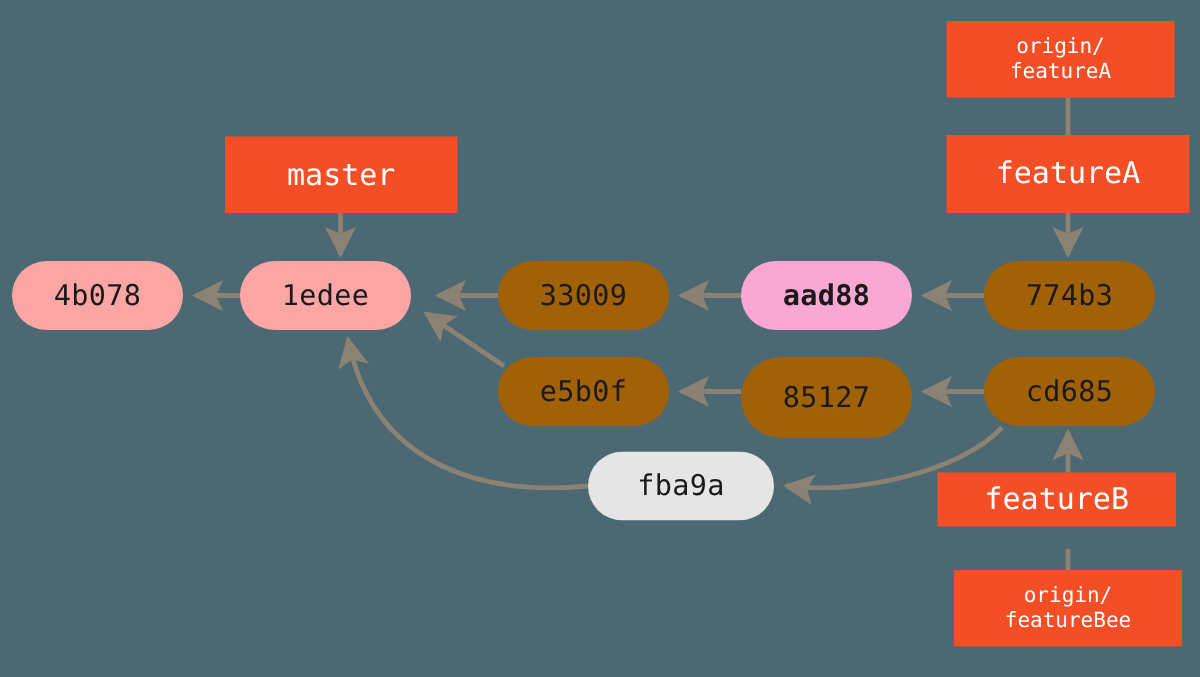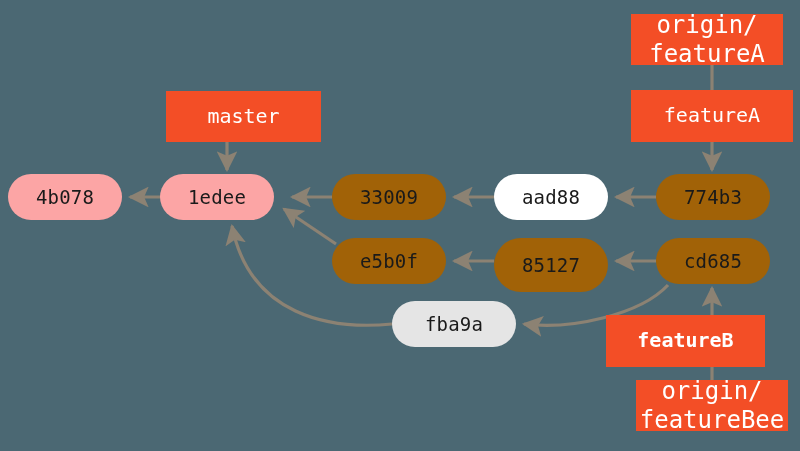--- a/index.html
+++ b/index.html
@@ -33,38 +33,38 @@
     align-items: center;
     justify-content: center;
     color: #1a1a1a;
     font-size: 19px;
     letter-spacing: 0.2px;
     z-index: 3;
     border: 1px solid rgba(255,255,255,0.0);
   }
   .commit.white  { background: #fca5a5; }
   .commit.green  { background: #a16207; }
-  .commit.orange { background: #ffffff; }
+  .commit.orange { background: #f9a8d4; font-weight: bold; }
   .commit.purple { background: #e5e5e5; }
 
   .label {
     position: absolute;
     box-sizing: border-box;
     background: #f34e26;
     color: #ffffff;
     display: flex;
     align-items: center;
     justify-content: center;
     text-align: center;
     font-size: 20px;
     line-height: 1.18;
     z-index: 3;
     white-space: pre-line;
   }
-  .label.two-line { font-size: 24px; }
+  .label.two-line { font-size: 14px; }
 </style>
 </head>
 <body>
 
 <div id="canvas">
 
   <svg id="edges" viewBox="0 0 800 451" xmlns="http://www.w3.org/2000/svg">
     <defs>
       <marker id="arrow" viewBox="0 0 10 10" refX="9" refY="5" markerWidth="6.5" markerHeight="6.5" orient="auto-start-reverse">
         <path d="M 0 0 L 10 5 L 0 10 L 2.2 5 z" fill="#8c8273"></path>
@@ -98,19 +98,19 @@
       <div class="commit green" style="left: 656px; top: 174px; width: 114px; height: 46px;">774b3</div>
       <div class="commit green" style="left: 332px; top: 238px; width: 114px; height: 46px;">e5b0f</div>
       <div class="commit green" style="left: 494px; top: 238px; width: 114px; height: 54px;">85127</div>
       <div class="commit green" style="left: 656px; top: 238px; width: 114px; height: 46px;">cd685</div>
       <div class="commit purple" style="left: 392px; top: 301px; width: 124px; height: 46px;">fba9a</div>
     </div>
   <div id="label-layer">
       <div class="label two-line" style="left: 631px; top: 14px; width: 152px; height: 51px;">origin/
 featureA</div>
       <div class="label" style="left: 631px; top: 90px; width: 162px; height: 52px;">featureA</div>
-      <div class="label" style="left: 150px; top: 91px; width: 155px; height: 51px; margin-left: 16px;">master</div>
-      <div class="label" style="left: 606px; top: 315px; width: 159px; height: 52px; font-weight: bold;">featureB</div>
+      <div class="label" style="left: 150px; top: 91px; width: 155px; height: 51px;">master</div>
+      <div class="label" style="left: 625px; top: 315px; width: 159px; height: 36px;">featureB</div>
       <div class="label two-line" style="left: 636px; top: 380px; width: 152px; height: 51px;">origin/
 featureBee</div>
     </div>
 
 </div>
 
 </body></html>

